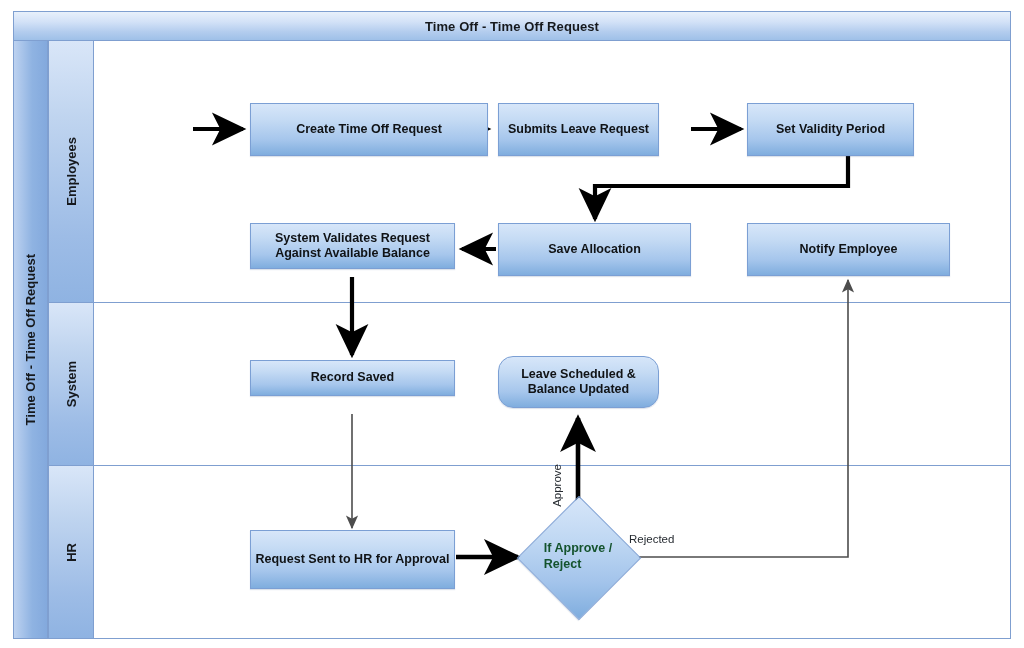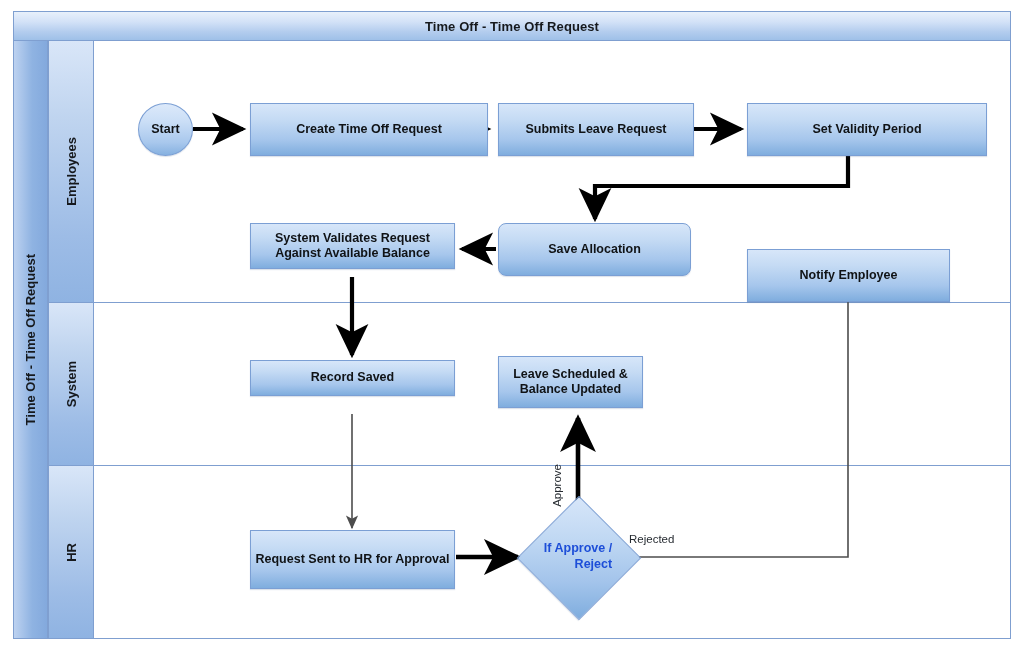--- a/index.html
+++ b/index.html
@@ -66,21 +66,21 @@
   }
   .node.decision .dia{
     position:absolute;left:0;top:0;width:100%;height:100%;
     background:linear-gradient(135deg,#d7e6f9 0%,#c0d8f3 35%,#a3c4eb 70%,#7fadde 100%);
     border:1px solid #7b9fd4;
     transform:rotate(45deg);
     box-shadow:0 1px 1px rgba(80,110,150,.20);
   }
   .node.decision .dtxt{
     position:relative;z-index:2;font-size:12.5px;font-weight:bold;
-    color:#1d4ed8;line-height:1.25;text-align:right;white-space:pre-line;
+    color:#14532d;line-height:1.25;text-align:left;white-space:pre-line;
   }
 
   
   #wires{position:absolute;left:0;top:0;width:1024px;height:648px;pointer-events:none;}
   .edge-label{
     position:absolute;font-size:11.5px;color:#262b31;font-weight:normal;
     white-space:nowrap;
   }
   .edge-label.vert{
     writing-mode:vertical-rl;transform:rotate(180deg);
@@ -161,53 +161,50 @@
     </g>
 
     <g>
       <path d="M639,557 L848,557 L848,280" stroke="#4d4d4d" stroke-width="1.6" fill="none" stroke-linejoin="miter" marker-end="url(#ahThin)"></path>
     </g>
   </svg>
 
   <div class="edge-label vert" style="left:551px;top:464px;">Approve</div>
   <div class="edge-label" style="left:629px;top:533px;">Rejected</div>
 
-  <div class="node start" style="left:138px;top:103px;width:55px;height:53px;">
-    <span>Start</span>
-  </div>
 
   <div class="node" style="left:250px;top:103px;width:238px;height:53px;">
     <span>Create Time Off Request</span>
   </div>
 
-  <div class="node" style="left:498px;top:103px;width:196px;height:53px;align-items:center;">
+  <div class="node" style="left:498px;top:103px;width:161px;height:53px;align-items:center;">
     <span>Submits Leave Request</span>
   </div>
 
-  <div class="node" style="left:747px;top:103px;width:240px;height:53px;">
+  <div class="node" style="left:747px;top:103px;width:167px;height:53px;">
     <span>Set Validity Period</span>
   </div>
 
   <div class="node" style="left:250px;top:223px;width:205px;height:46px;">
     <span>System Validates Request Against Available Balance</span>
   </div>
 
-  <div class="node" style="left:498px;top:223px;width:193px;height:53px;border-radius:8px;">
+  <div class="node" style="left:498px;top:223px;width:193px;height:53px;">
     <span>Save Allocation</span>
   </div>
 
-  <div class="node" style="left:747px;top:223px;width:203px;height:53px;margin-top:26px;">
+  <div class="node" style="left:747px;top:223px;width:203px;height:53px;">
     <span>Notify Employee</span>
   </div>
 
   <div class="node" style="left:250px;top:360px;width:205px;height:36px;">
     <span>Record Saved</span>
   </div>
 
-  <div class="node" style="left:498px;top:356px;width:145px;height:52px;">
+  <div class="node" style="left:498px;top:356px;width:161px;height:52px;border-radius:15px;">
     <span>Leave Scheduled &amp; Balance Updated</span>
   </div>
 
   <div class="node" style="left:250px;top:530px;width:205px;height:59px;">
     <span>Request Sent to HR for Approval</span>
   </div>
 
   <div class="node decision" style="left:535px;top:514px;width:86px;height:86px;">
     <div class="dia"></div>
     <div class="dtxt">If Approve /

